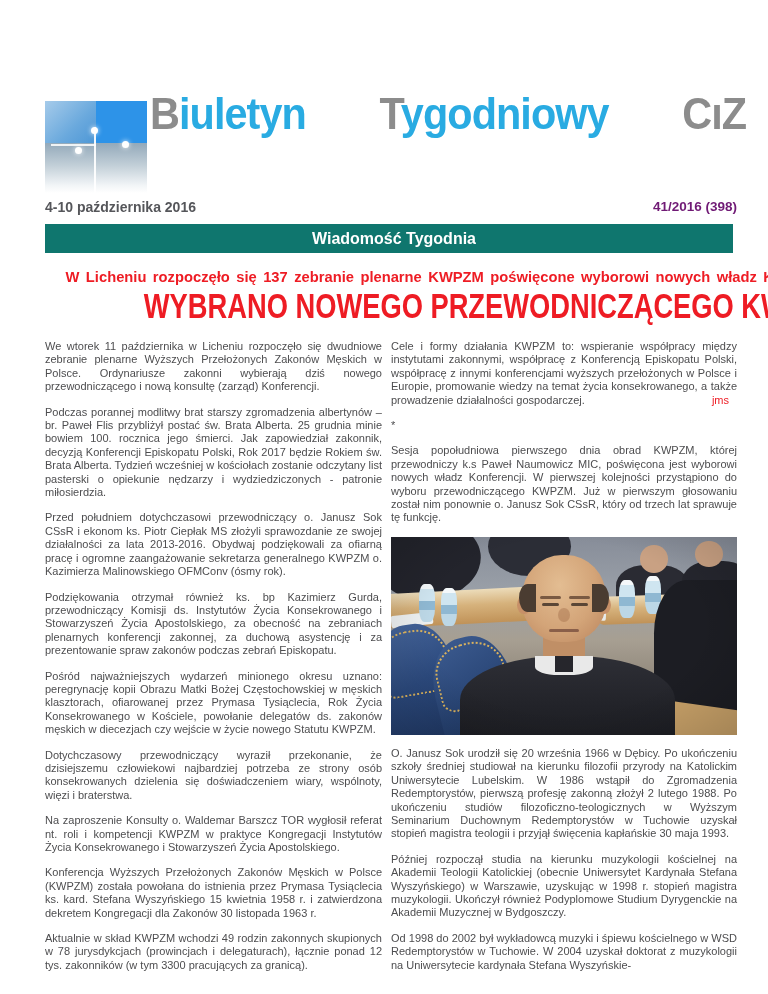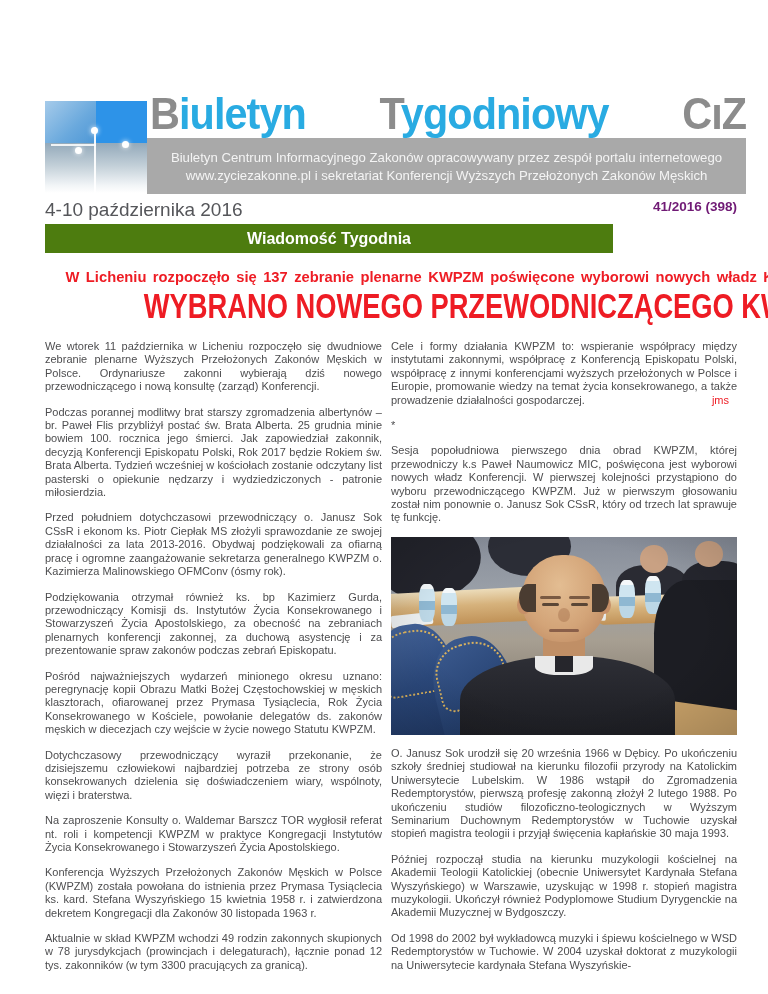--- a/index.html
+++ b/index.html
@@ -22,25 +22,25 @@
   .masthead-title{position:absolute;left:150px;top:43px;width:648px;height:48px;
      display:flex;justify-content:space-between;align-items:flex-start;
      font-weight:bold;font-size:45px;line-height:46px;letter-spacing:-1px;
      transform:scaleX(0.92);transform-origin:left top;white-space:nowrap;}
   .t-gray{color:#8c8c8c;}
   .t-blue{color:#29abe2;}
 
   .banner{position:absolute;left:147px;top:90px;width:599px;height:56px;background:#a9a9a9;
      color:#f4f4f4;text-align:center;font-size:13.2px;line-height:18px;padding-top:11px;box-sizing:border-box;}
 
-  .dateline{position:absolute;left:45px;top:151px;font-size:19px;font-weight:normal;color:#55565a;}
+  .dateline{position:absolute;left:45px;top:151px;font-size:14px;font-weight:bold;color:#55565a;}
   .issue{position:absolute;right:31px;top:151px;font-size:13.5px;font-weight:bold;color:#701a75;}
 
-  .section-bar{position:absolute;left:45px;top:176px;width:568px;height:29px;background:#4d7c0f;
-     color:#ffffff;font-weight:bold;font-size:16px;text-align:center;line-height:29px;}
+  .section-bar{position:absolute;left:45px;top:176px;width:678px;height:29px;background:#0f766e;
+     color:#ffffff;font-weight:bold;font-size:16px;text-align:center;line-height:29px;padding-left:10px;}
 
   .kicker{position:absolute;left:45px;top:220px;width:678px;text-align:center;color:#ee1c24;
      font-weight:bold;font-size:15.5px;white-space:nowrap;}
   .kicker>span{display:inline-block;transform:scaleX(0.95);transform-origin:center;word-spacing:2.5px;}
 
   .main-title{position:absolute;left:45px;top:239px;width:678px;text-align:center;color:#ee1c24;
      font-weight:bold;font-size:35px;line-height:38px;white-space:nowrap;}
   .main-title>span{display:inline-block;transform:scaleX(0.78);transform-origin:center;letter-spacing:0;}
 
   
@@ -115,24 +115,20 @@
     <div class="logo-dot d2"></div>
     <div class="logo-dot d3"></div>
   </div>
 
   <div class="masthead-title">
     <span><span class="t-gray">B</span><span class="t-blue">iuletyn</span></span>
     <span><span class="t-gray">T</span><span class="t-blue">ygodniowy</span></span>
     <span class="t-gray">CıZ</span>
   </div>
 
-  <div class="banner">
-    <div>Biuletyn Centrum Informacyjnego Zakonów opracowywany przez zespół portalu internetowego</div>
-    <div>www.zyciezakonne.pl  i  sekretariat Konferencji Wyższych Przełożonych Zakonów Męskich</div>
-  </div>
 
   <div class="dateline">4-10 października 2016</div>
   <div class="issue">41/2016 (398)</div>
 
   <div class="section-bar">Wiadomość Tygodnia</div>
 
   <div class="kicker"><span>W Licheniu rozpoczęło się 137 zebranie plenarne KWPZM poświęcone wyborowi nowych władz Konferencji</span></div>
   <div class="main-title"><span>WYBRANO NOWEGO PRZEWODNICZĄCEGO KWPZM</span></div>
 
   <div class="col col-left">

